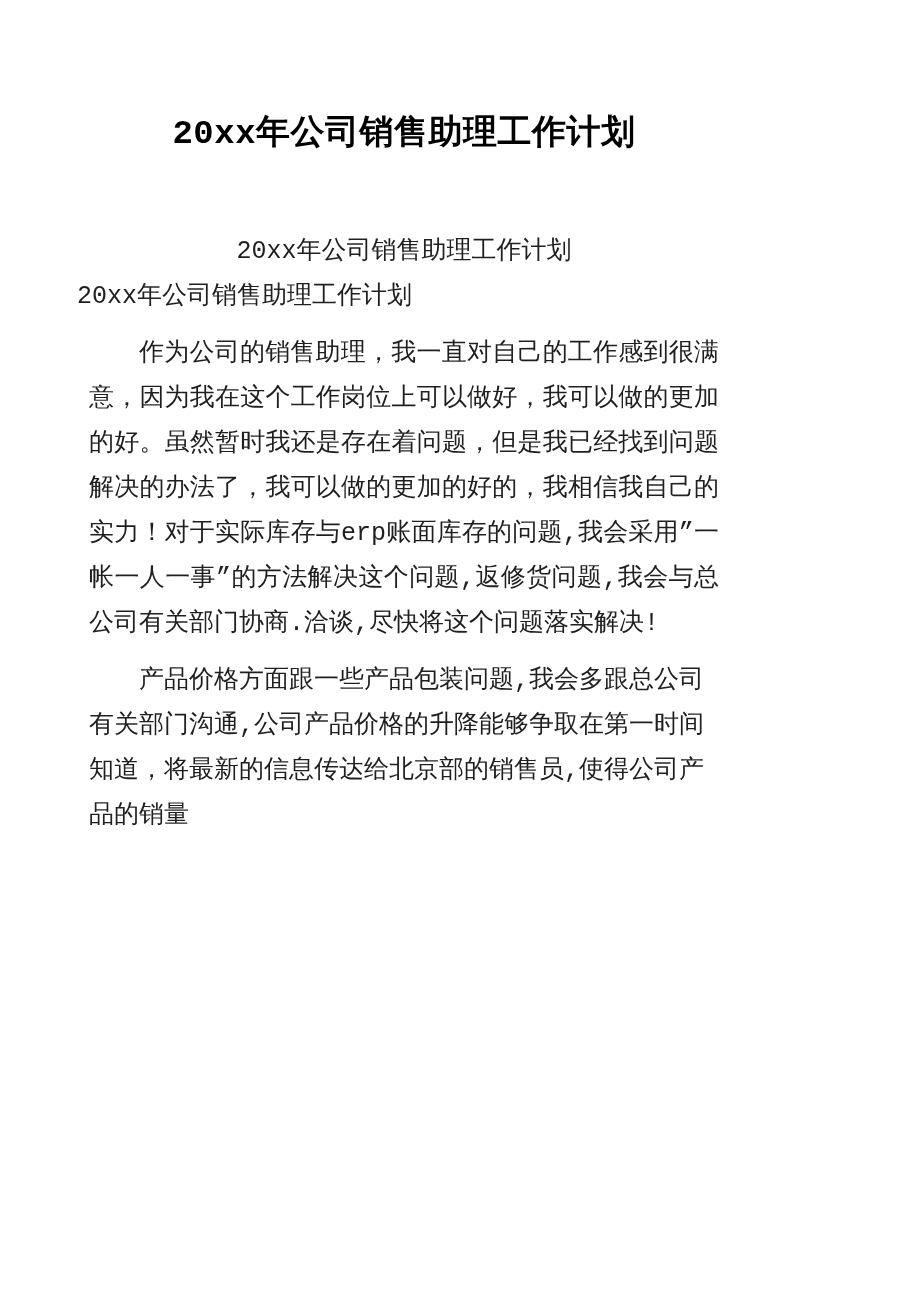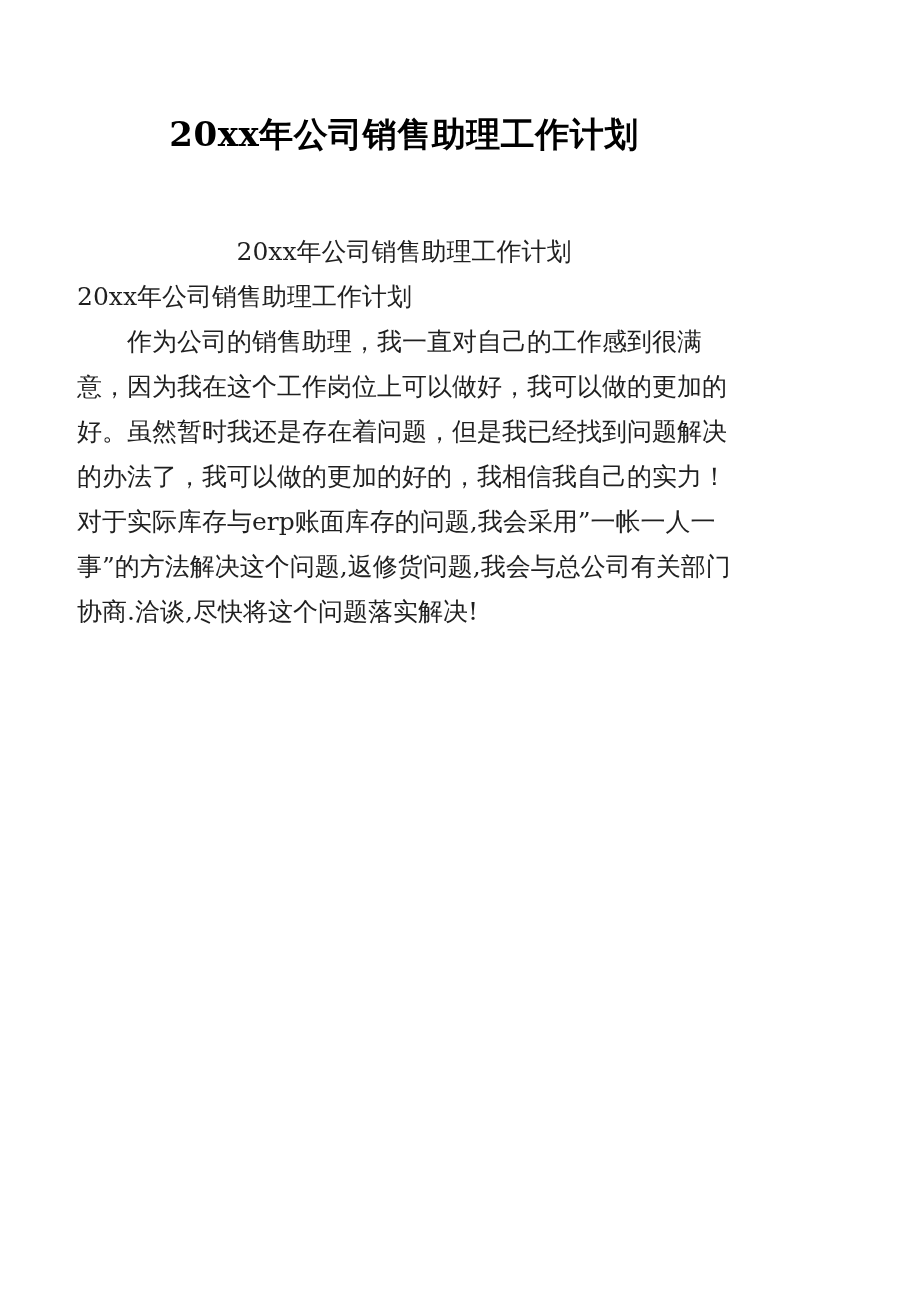--- a/index.html
+++ b/index.html
@@ -13,20 +13,21 @@
     font-family: "DejaVu Serif", "Liberation Serif", serif;
     color: #1a1a1a;
     overflow: hidden;
   }
   .page {
     position: relative;
     width: 808px;
     height: 1302px;
     background: #ffffff;
     box-sizing: border-box;
+    font-family: Liberation Mono, monospace;
   }
   .doc-title {
     margin: 0;
     padding-top: 112px;
     text-align: center;
     font-size: 34px;
     font-weight: bold;
     letter-spacing: 0.5px;
     line-height: 44px;
     color: #000000;
@@ -48,21 +49,21 @@
     text-align: left;
     font-size: 25px;
     line-height: 45px;
     margin: 0;
     font-weight: normal;
     color: #1f1f1f;
   }
   .body-par {
     font-size: 25px;
     line-height: 45px;
-    margin: 0;
+    margin: 12px;
     text-align: justify;
     text-justify: inter-character;
     text-indent: 2em;
     color: #1f1f1f;
     word-break: break-all;
   }
   .body-par:last-child {
     text-align: left;
   }
 </style>
@@ -75,16 +76,17 @@
 
   <div class="content">
 
     <p class="subtitle-centered">20xx年公司销售助理工作计划</p>
 
     <p class="subtitle-left">20xx年公司销售助理工作计划</p>
 
     <p class="body-par">作为公司的销售助理，我一直对自己的工作感到很满意，因为我在这个工作岗位上可以做好，我可以做的更加的好。虽然暂时我还是存在着问题，但是我已经找到问题解决的办法了，我可以做的更加的好的，我相信我自己的实力！对于实际库存与erp账面库存的问题,我会采用”一帐一人一事”的方法解决这个问题,返修货问题,我会与总公司有关部门协商.洽谈,尽快将这个问题落实解决!</p>
 
 
+    <p class="body-par">产品价格方面跟一些产品包装问题,我会多跟总公司有关部门沟通,公司产品价格的升降能够争取在第一时间知道，将最新的信息传达给北京部的销售员,使得公司产品的销量</p>
 
   </div>
 
 </div>
 
 </body></html>

